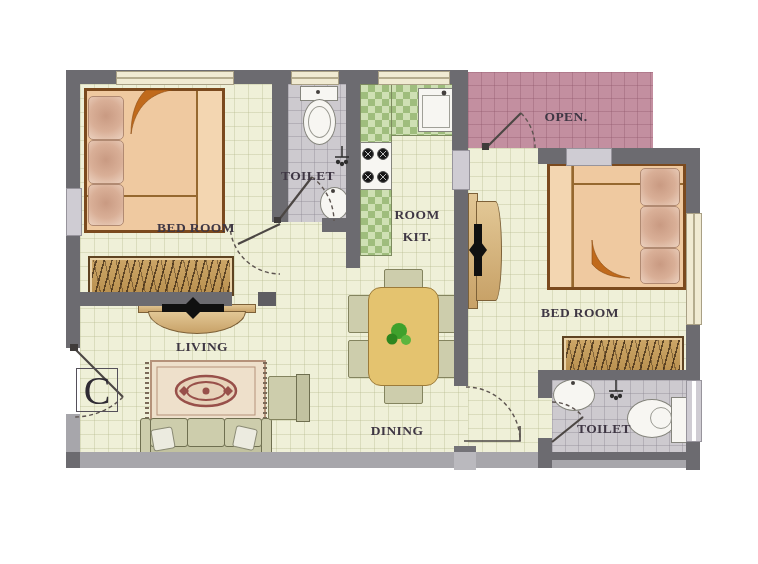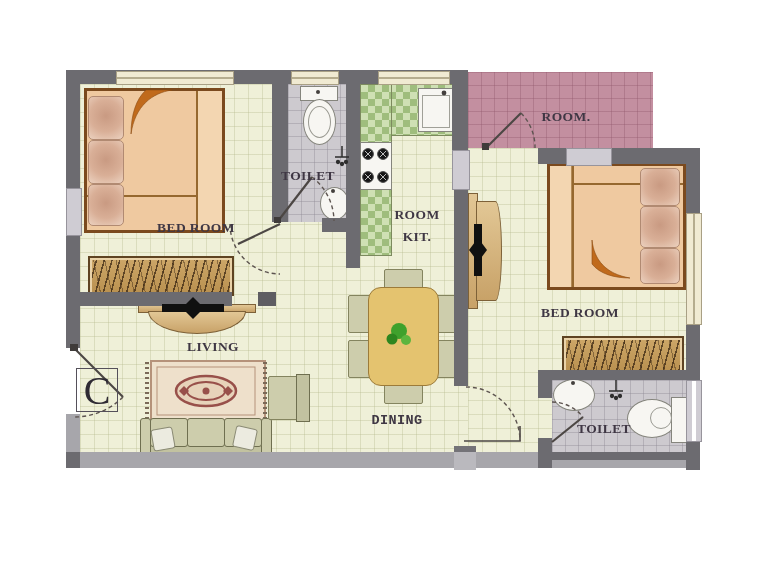--- a/index.html
+++ b/index.html
@@ -262,19 +262,19 @@
 
   <div class="abs cbox" style="left:76px;top:368px;width:40px;height:42px;"></div>
   <div class="cletter" style="left:97px;top:390px;">C</div>
 
   <div class="lbl" style="left:196px;top:228px;">BED ROOM</div>
   <div class="lbl" style="left:308px;top:176px;">TOILET</div>
   <div class="lbl lbl2" style="left:417px;top:226px;">
     <span>ROOM</span><br>
     <span>KIT.</span>
   </div>
-  <div class="lbl" style="left:566px;top:117px;">ROOM.</div>
+  <div class="lbl" style="left:566px;top:117px;">OPEN.</div>
   <div class="lbl" style="left:580px;top:313px;">BED ROOM</div>
-  <div class="lbl" style="left:213px;top:347px;">LIVING</div>
-  <div class="lbl" style="left:397px;top:420px;font-family:Liberation Mono, monospace;">DINING</div>
+  <div class="lbl" style="left:202px;top:347px;">LIVING</div>
+  <div class="lbl" style="left:397px;top:431px;">DINING</div>
   <div class="lbl" style="left:604px;top:429px;">TOILET</div>
 
 </div>
 
 </body></html>

